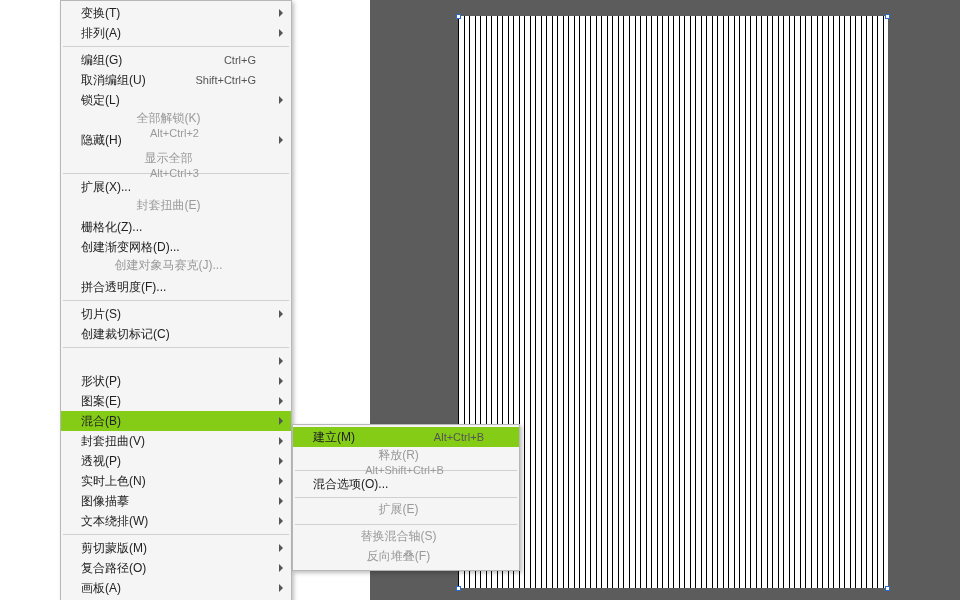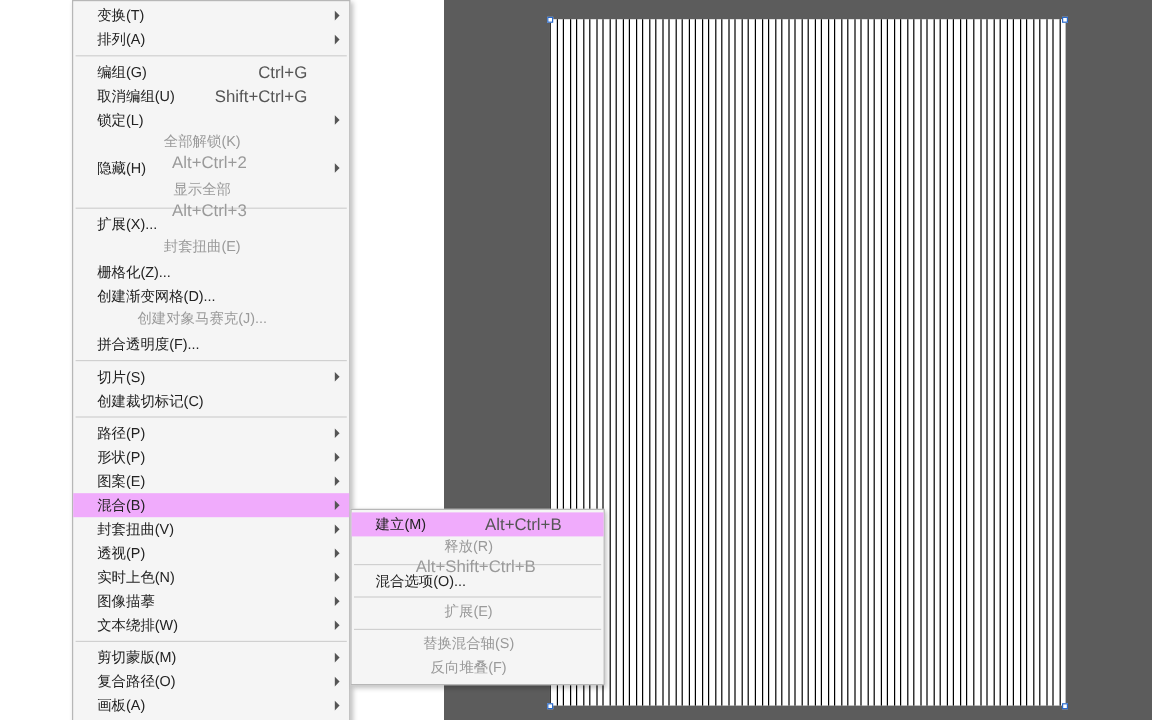--- a/index.html
+++ b/index.html
@@ -50,35 +50,35 @@
     padding: 2px 0;
   }
   .menu-main {
     left: 60px;
     top: 0;
     width: 232px;
   }
   .menu-sub {
     left: 292px;
     top: 424px;
-    width: 212px;
+    width: 228px;
   }
   .item {
     display: flex;
     align-items: center;
     height: 20px;
     padding: 0 35px 0 20px;
     position: relative;
     color: #222;
     white-space: nowrap;
   }
   .item.disabled { color: #9a9a9a; flex-direction: column; }
-  .item.hover { background: #f0abfc; }
+  .item.hover { background: #84cc16; }
   .item .label { flex: 1; }
-  .item .shortcut { color: #555; font-size: 14px; padding-left: 12px; }
+  .item .shortcut { color: #555; font-size: 11px; padding-left: 12px; }
   .item.disabled .shortcut { color: #9a9a9a; }
   .item .arrow {
     position: absolute;
     right: 8px;
     top: 50%;
     transform: translateY(-50%);
     width: 0; height: 0;
     border-top: 4px solid transparent;
     border-bottom: 4px solid transparent;
     border-left: 4px solid #555;
@@ -236,21 +236,20 @@
     <div class="sep"></div>
     <div class="item">
       <span class="label">切片(S)</span>
       <span class="arrow"></span>
     </div>
     <div class="item">
       <span class="label">创建裁切标记(C)</span>
     </div>
     <div class="sep"></div>
     <div class="item">
-      <span class="label">路径(P)</span>
       <span class="arrow"></span>
     </div>
     <div class="item">
       <span class="label">形状(P)</span>
       <span class="arrow"></span>
     </div>
     <div class="item">
       <span class="label">图案(E)</span>
       <span class="arrow"></span>
     </div>

